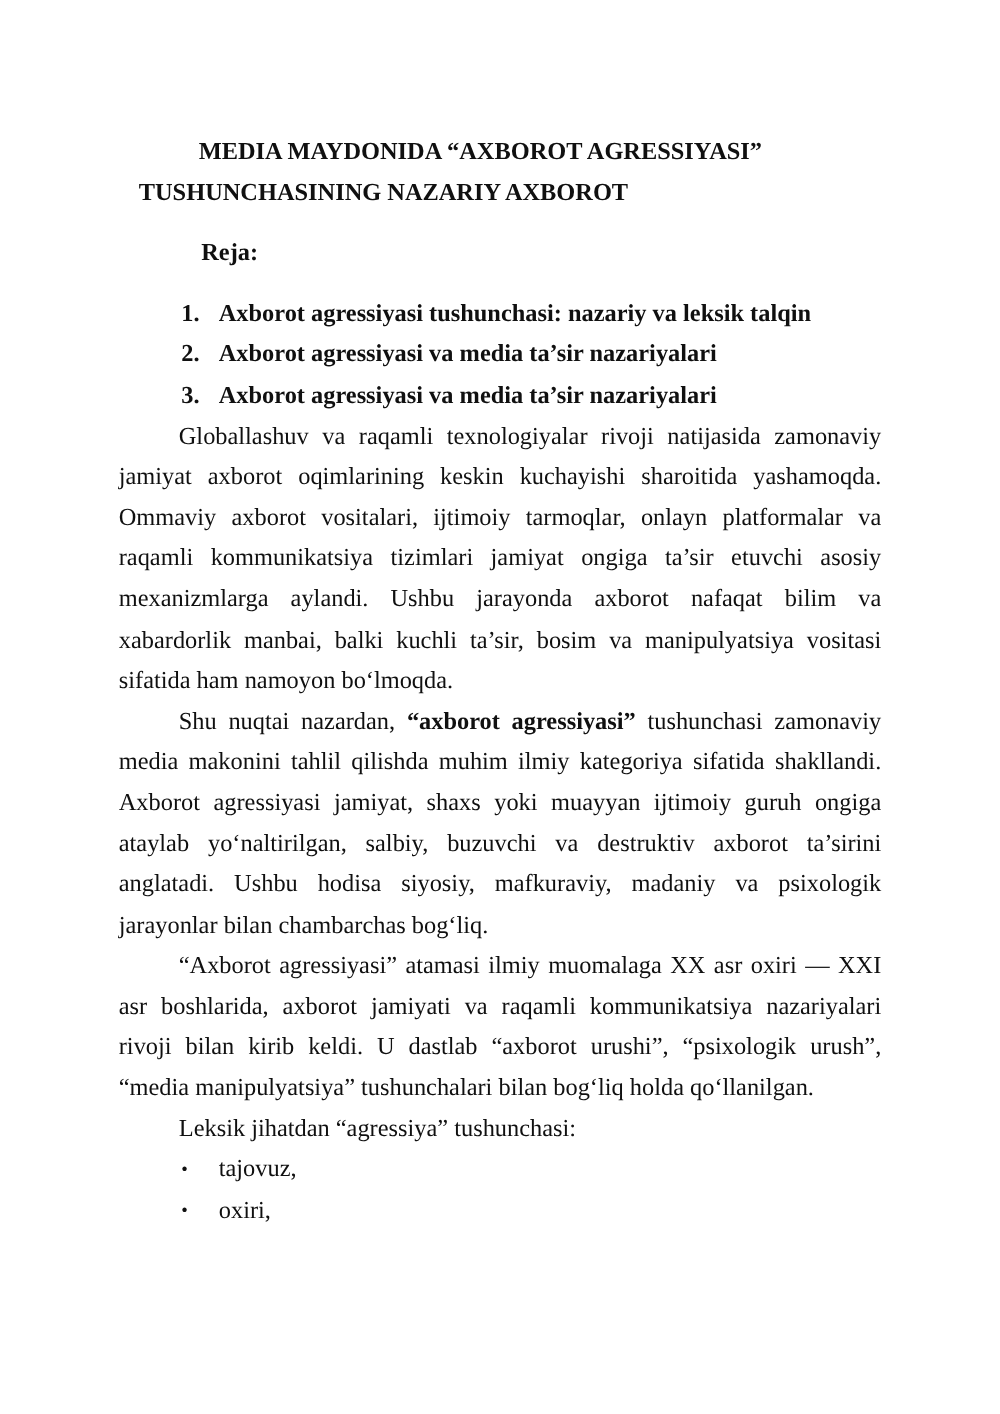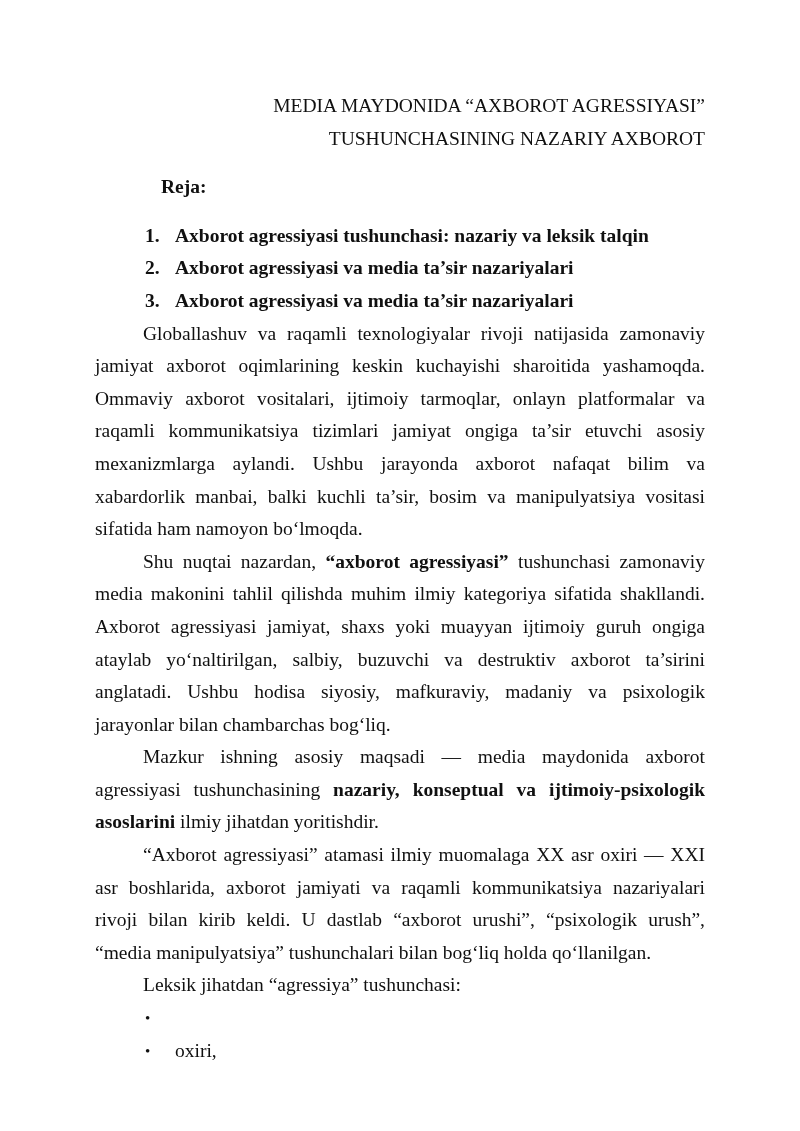--- a/index.html
+++ b/index.html
@@ -17,24 +17,24 @@
   .page {
     box-sizing: border-box;
     width: 800px;
     height: 1131px;
     padding: 90px 95px 0 95px;
     font-size: 19.5px;
     line-height: 32.6px;
     background: #ffffff;
   }
   .title {
-    margin: 0;
-    text-align: right;
+    margin: 16px;
+    text-align: left;
     text-indent: 48px;
-    font-weight: normal;
+    font-weight: bold;
   }
   .plan-heading {
     margin: 16px;
     padding-left: 50px;
     font-weight: bold;
   }
   .plan-item {
     display: flex;
     padding-left: 50px;
     font-weight: bold;
@@ -93,33 +93,31 @@
   </div>
 
   <p class="para">
     <span>Globallashuv va raqamli texnologiyalar rivoji natijasida zamonaviy jamiyat axborot oqimlarining keskin kuchayishi sharoitida yashamoqda. Ommaviy axborot vositalari, ijtimoiy tarmoqlar, onlayn platformalar va raqamli kommunikatsiya tizimlari jamiyat ongiga ta’sir etuvchi asosiy mexanizmlarga aylandi. Ushbu jarayonda axborot nafaqat bilim va xabardorlik manbai, balki kuchli ta’sir, bosim va manipulyatsiya vositasi sifatida ham namoyon bo‘lmoqda.</span>
   </p>
 
   <p class="para">
     <span>Shu nuqtai nazardan, </span><span class="b">“axborot agressiyasi”</span><span> tushunchasi zamonaviy media makonini tahlil qilishda muhim ilmiy kategoriya sifatida shakllandi. Axborot agressiyasi jamiyat, shaxs yoki muayyan ijtimoiy guruh ongiga ataylab yo‘naltirilgan, salbiy, buzuvchi va destruktiv axborot ta’sirini anglatadi. Ushbu hodisa siyosiy, mafkuraviy, madaniy va psixologik jarayonlar bilan chambarchas bog‘liq.</span>
   </p>
 
-  <p class="para">
-    <span>Mazkur ishning asosiy maqsadi — media maydonida axborot agressiyasi tushunchasining </span><span class="b">nazariy, konseptual va ijtimoiy-psixologik asoslarini</span><span> ilmiy jihatdan yoritishdir.</span>
-  </p>
 
   <p class="para">
     <span>“Axborot agressiyasi” atamasi ilmiy muomalaga XX asr oxiri — XXI asr boshlarida, axborot jamiyati va raqamli kommunikatsiya nazariyalari rivoji bilan kirib keldi. U dastlab “axborot urushi”, “psixologik urush”, “media manipulyatsiya” tushunchalari bilan bog‘liq holda qo‘llanilgan.</span>
   </p>
 
   <p class="para">
     <span>Leksik jihatdan “agressiya” tushunchasi:</span>
   </p>
 
   <div class="bullet-item">
     <span class="marker">•</span>
+    <span class="bullet-text">tajovuz,</span>
   </div>
   <div class="bullet-item">
     <span class="marker">•</span>
     <span class="bullet-text">oxiri,</span>
   </div>
 
 </div>
 
 </body></html>

